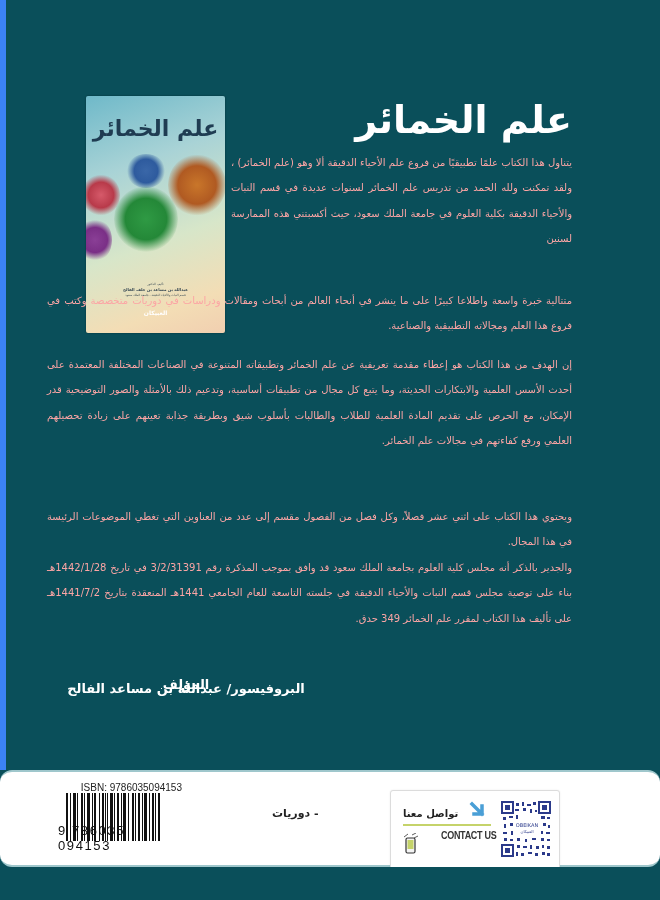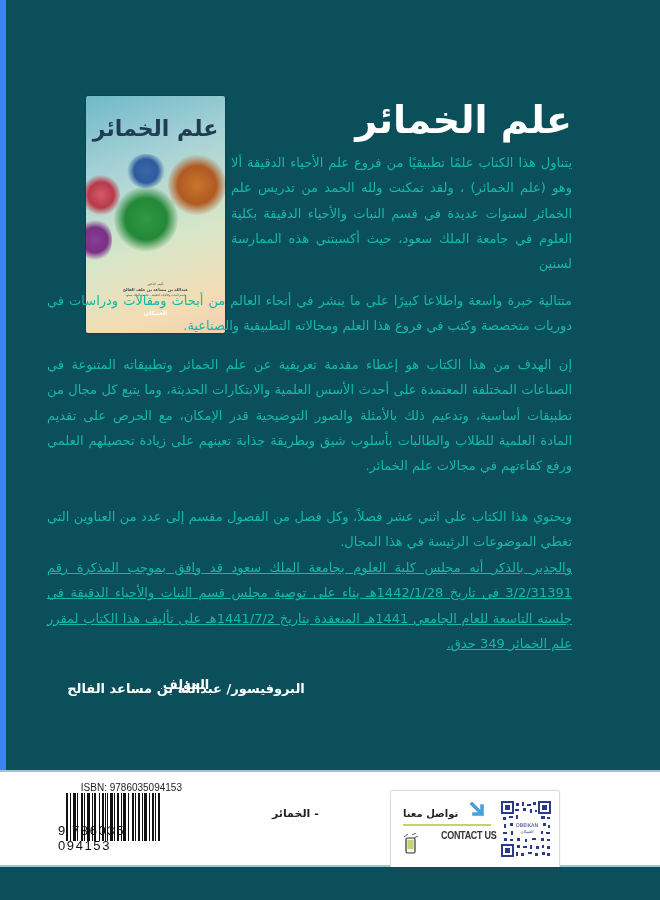--- a/index.html
+++ b/index.html
@@ -35,38 +35,39 @@
   .cover-publisher {
     position: absolute; top: 213px; left: 0; right: 0; text-align: center;
     font-size: 6px; color: #ffffff; font-weight: bold;
   }
   .main-title {
     position: absolute; right: 88px; top: 90px; font-size: 38px; font-weight: bold;
     direction: rtl; color: #ffffff; line-height: 60px;
   }
   .body-text {
     position: absolute; right: 88px; direction: rtl; text-align: justify;
-    text-align-last: right; font-size: 13px; line-height: 25.3px; color: #14b8a6;
+    text-align-last: right; font-size: 10px; line-height: 25.3px; color: #fca5a5;
   }
   .para-1 { top: 150px; width: 341px; }
   .para-1b { top: 288px; width: 525px; }
   .para-2 { top: 352px; width: 525px; }
   .para-3 { top: 504px; width: 525px; margin-left: 8px; }
-  .para-4 { top: 555px; width: 525px; text-decoration: underline; }
+  .para-4 { top: 555px; width: 525px; }
   .signature {
     position: absolute; left: 60px; width: 240px; text-align: center; direction: rtl;
     font-weight: bold; color: #ffffff;
   }
   .sig-label { top: 677px; font-size: 13px; }
   .sig-name { top: 681px; font-size: 13px; }
   .footer-band {
     position: absolute; left: 0; top: 770px; width: 660px; height: 97px;
     background: #ffffff;
     border-top: 2px solid #9fc7cc;
     border-bottom: 2px solid #9fc7cc;
+    border-radius: 12px;
   }
   .isbn-block { position: absolute; left: 58px; top: 10px; width: 125px; height: 70px; }
   .isbn-label { font-family: "Liberation Sans", sans-serif; font-size: 10px; color: #222; text-align: right; padding-right: 1px; }
   .barcode { display: flex; height: 48px; margin-left: 8px; align-items: stretch; }
   .bar { background: #111; height: 100%; }
   .isbn-digits {
     position: absolute; left: 0; top: 41px; font-family: "Liberation Sans", sans-serif;
     font-size: 13px; color: #111; background: transparent; letter-spacing: 1.6px;
   }
   .series-label {
@@ -151,21 +152,21 @@
         <span class="bar" style="width:1px;margin-right:1px"></span>
         <span class="bar" style="width:3px;margin-right:2px"></span>
         <span class="bar" style="width:1px;margin-right:2px"></span>
         <span class="bar" style="width:2px;margin-right:1px"></span>
         <span class="bar" style="width:1px;margin-right:2px"></span>
         <span class="bar" style="width:2px;margin-right:0"></span>
     </div>
     <div class="isbn-digits">9 786035 094153</div>
   </div>
 
-  <div class="series-label">- الخمائر</div>
+  <div class="series-label">- دوريات</div>
 
   <div class="contact-card">
     <svg class="arrow-icon" viewBox="0 0 18 18">
       <path d="M3 3 L13 13 M13 5 L13 13 L5 13" stroke="#4a9fd6" stroke-width="3.5" fill="none" stroke-linecap="square"></path>
     </svg>
     <div class="contact-ar">تواصل معنا</div>
     <div class="contact-line"></div>
     <div class="contact-en">CONTACT US</div>
     <svg class="phone-icon" viewBox="0 0 16 22">
       <rect x="3" y="5" width="9" height="15" rx="1.5" fill="#f4f4f4" stroke="#333" stroke-width="1.2"></rect>

